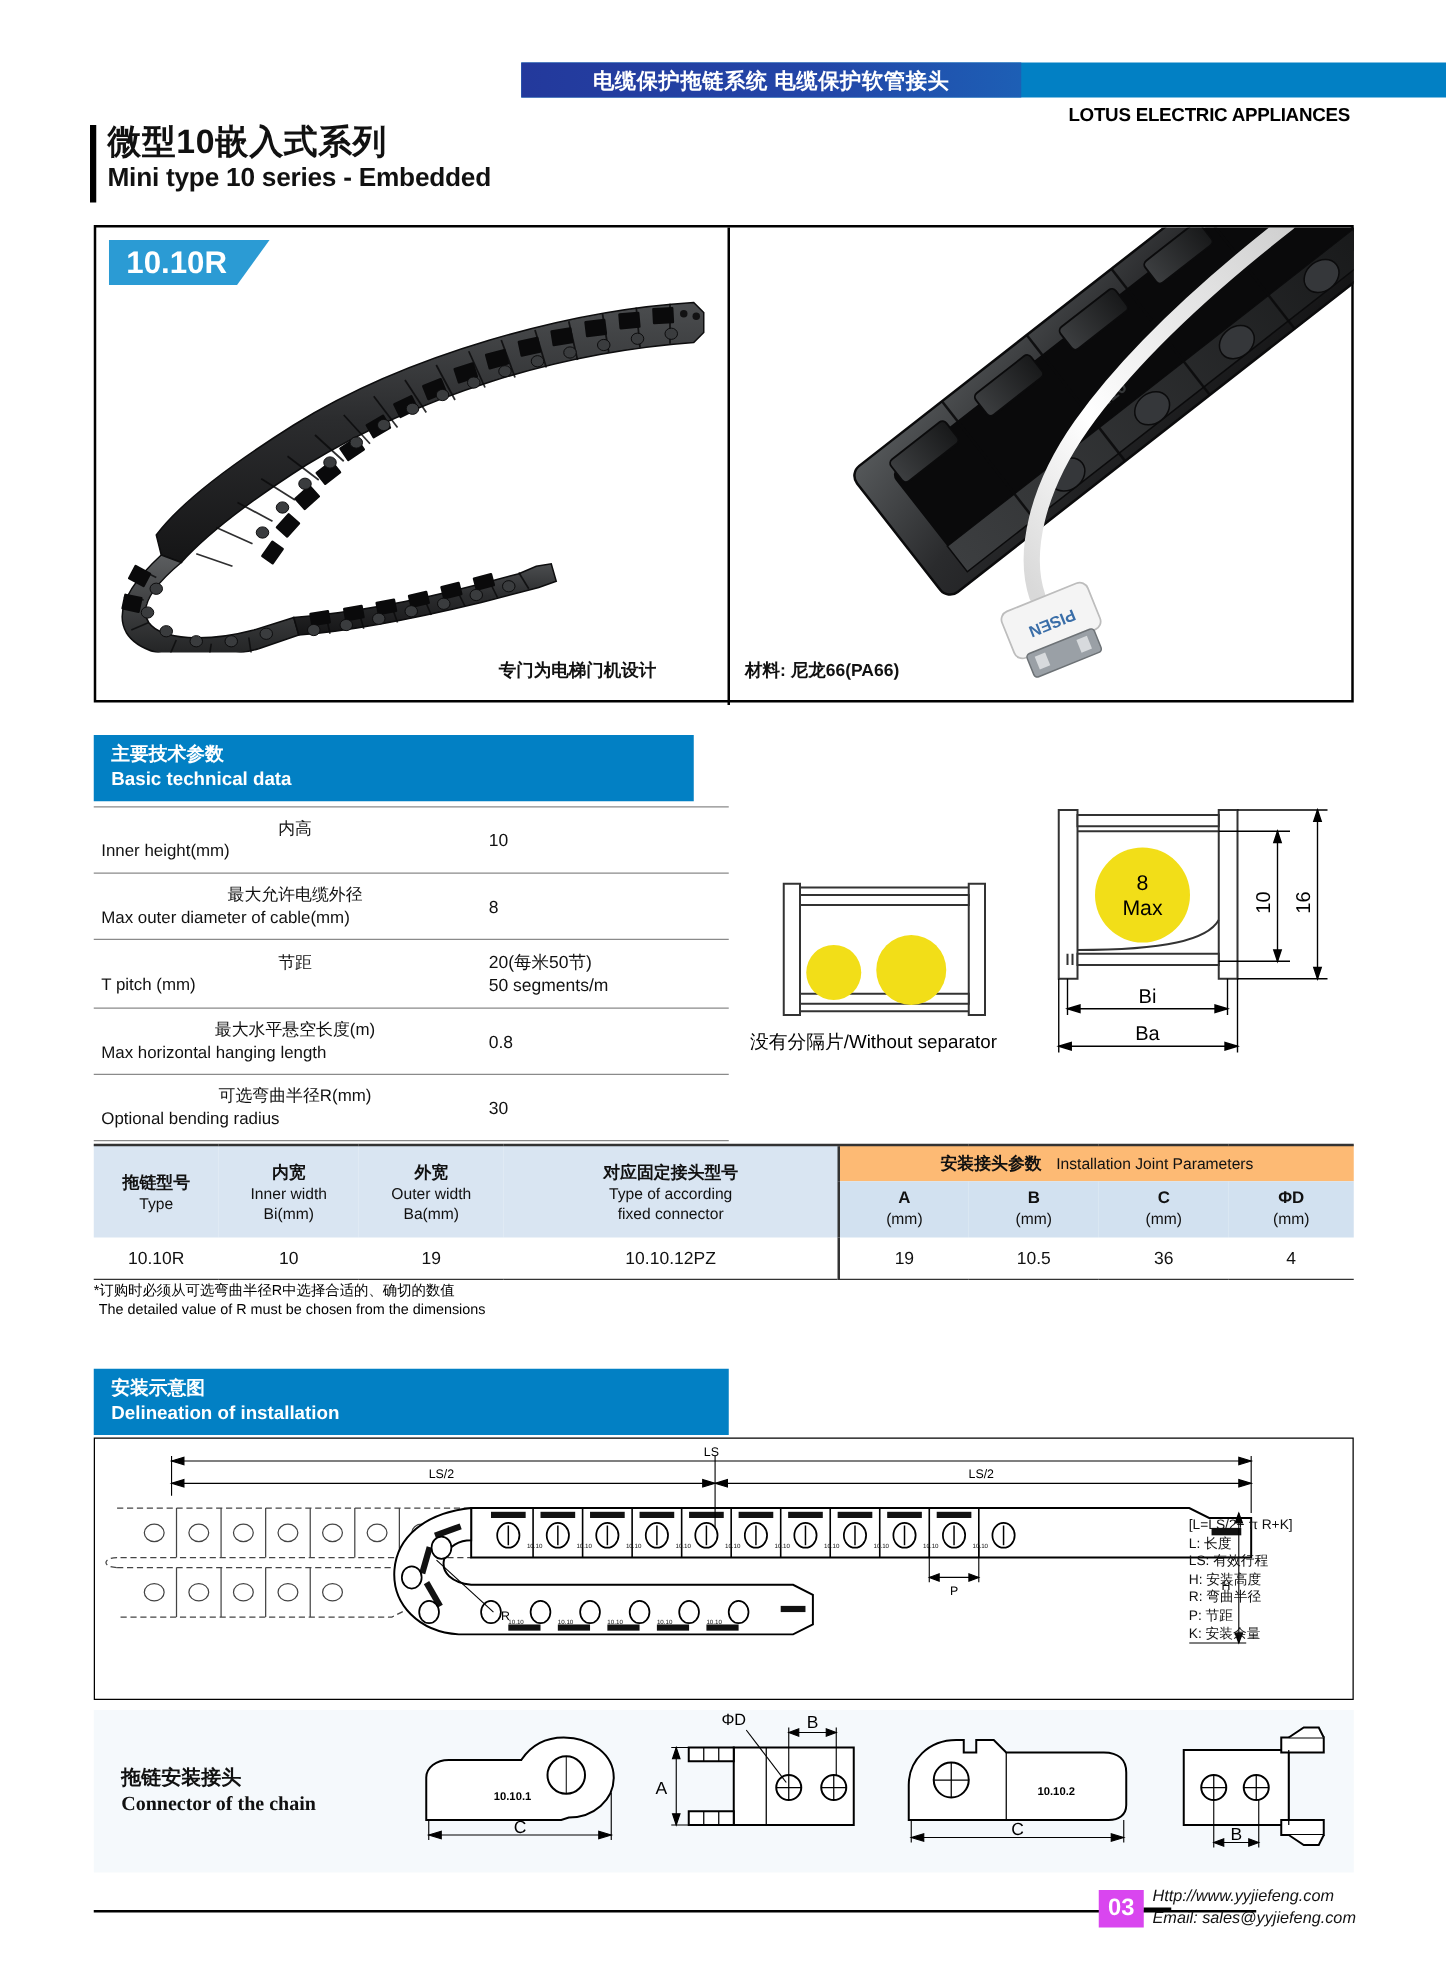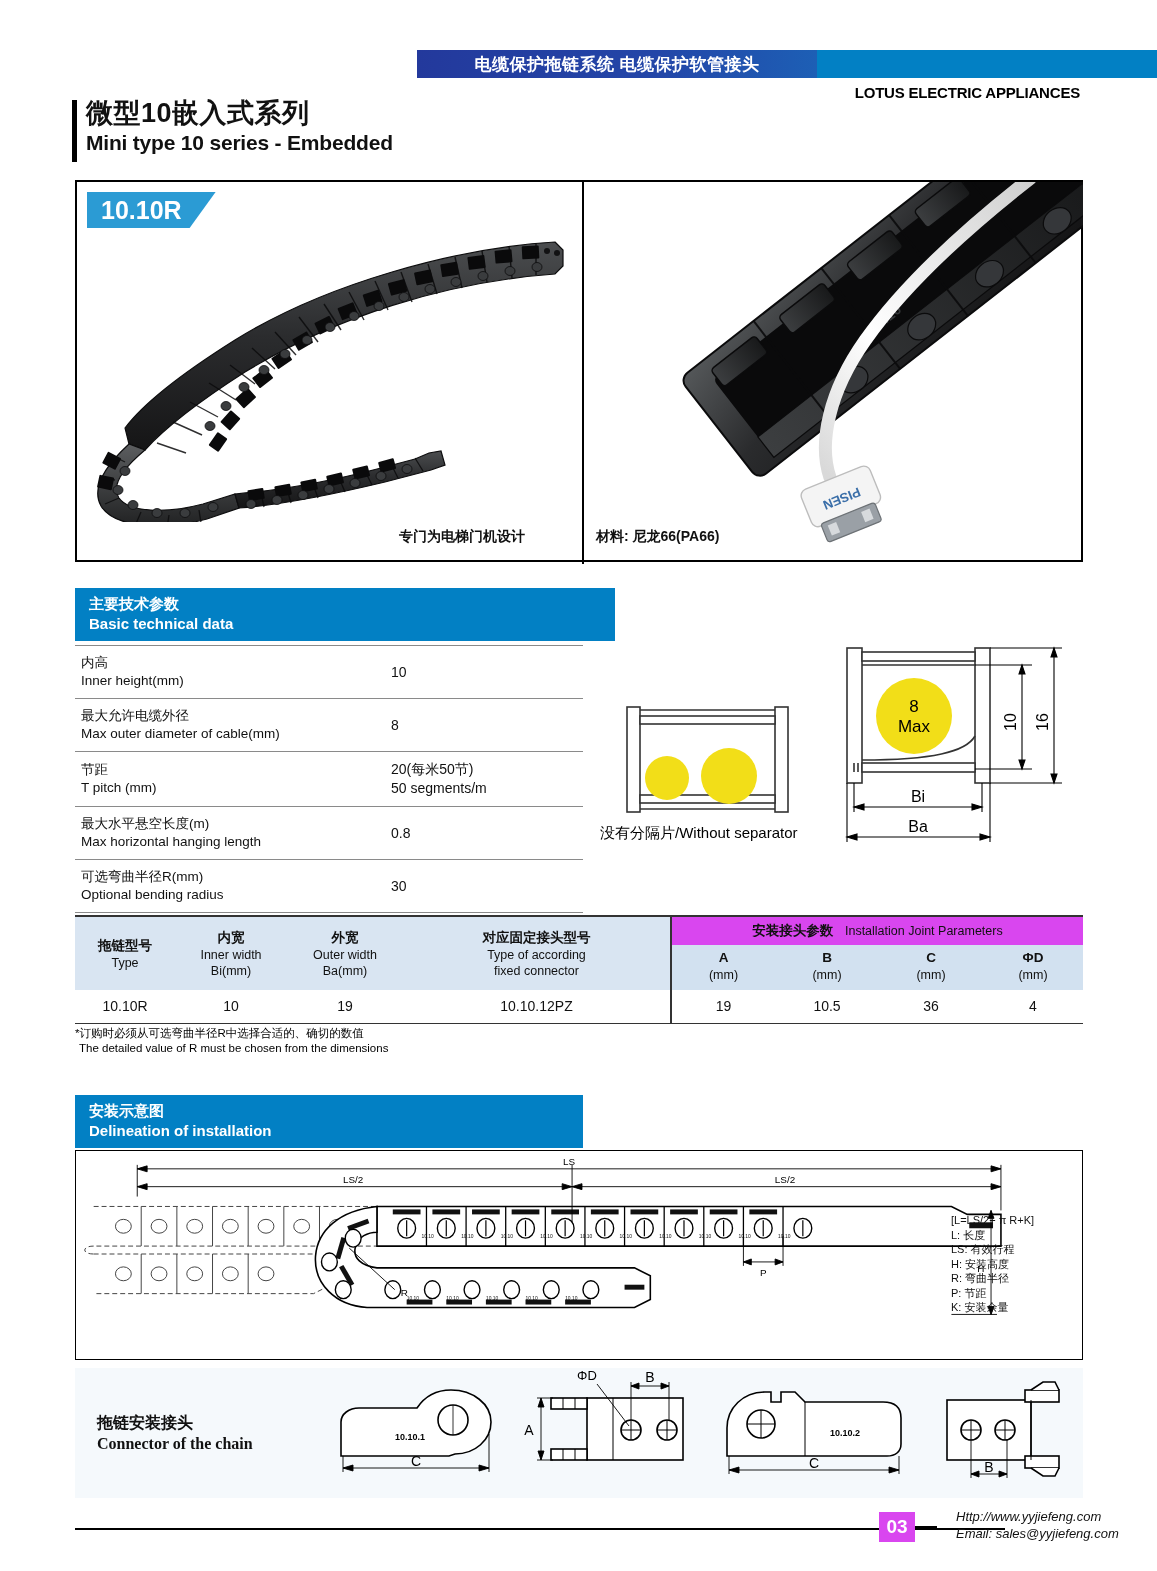--- a/index.html
+++ b/index.html
@@ -58,38 +58,38 @@
     position:absolute; background:#0280c4; color:#fff; padding:6px 0 7px 14px;
   }
   .sec-head .cn { font-size:15px; font-weight:bold; line-height:20px; }
   .sec-head .en { font-size:15px; font-weight:bold; line-height:20px; }
 
   
   .btd { position:absolute; left:75px; top:645px; width:508px; }
   .btd-row { display:flex; align-items:center; border-bottom:1px solid #8a8a8a; padding:8px 0 8px 6px; min-height:52px; }
   .btd-row:first-child { border-top:1px solid #8a8a8a; }
   .btd-label { width:310px; }
-  .btd-label .cn { font-size:13.5px; line-height:18px; }
+  .btd-label .cn { font-size:13.5px; line-height:18px;text-align:center; }
   .btd-label .en { font-size:13.5px; line-height:18px; }
   .btd-val { font-size:14px; line-height:19px; }
 
   
   .xsec { position:absolute; left:592px; top:632px; width:500px; height:230px; }
   .xsec svg { width:100%; height:100%; display:block; }
 
   
   .ptable { position:absolute; left:75px; top:915px; width:1008px; border-collapse:collapse; font-size:13px; }
   .ptable td, .ptable th { border:0; padding:0; text-align:center; }
   .ptable .hdr-cn { font-weight:bold; font-size:13.5px; line-height:18px; }
   .ptable .hdr-en { font-weight:normal; font-size:12.5px; line-height:16px; }
   .tl-top { border-top:2px solid #333 !important; }
   .tl-bot { border-bottom:1px solid #333 !important; }
   .sep-v { border-left:2px solid #333 !important; }
   .bg-light { background:#d9e5f2; }
-  .bg-gray { background:#d946ef;margin-left:23px; }
+  .bg-gray { background:#fdba74;margin-left:23px; }
   .bg-blue { background:#d2e1f0; }
 
   
   .footnote { position:absolute; left:75px; top:1026px; font-size:11.5px; line-height:15px; color:#000; }
 
   
   .inst-box { position:absolute; left:75px; top:1150px; width:1008px; height:210px; border:1px solid #000; background:#fff; }
   .inst-box svg { width:100%; height:100%; display:block; }
   .legend { position:absolute; left:875px; top:62px; font-size:11px; line-height:14.5px; }
 
@@ -101,21 +101,21 @@
   .conn-svg { position:absolute; left:250px; top:0; width:760px; height:130px; }
   .conn-svg svg { width:100%; height:100%; display:block; }
 
   
   .footer-rule { position:absolute; left:75px; top:1528px; width:930px; height:2px; background:#000; }
   .pagenum {
     position:absolute; left:879px; top:1512px; width:36px; height:30px; background:#d946ef;
     color:#fff; font-weight:bold; font-size:19px; display:flex; align-items:center; justify-content:center;
   }
   .pn-tick { position:absolute; left:915px; top:1526px; width:22px; height:2px; background:#000; }
-  .footer-contact { position:absolute; left:922px; top:1508px; font-style:italic; font-size:13px; line-height:17px;margin-left:34px; }
+  .footer-contact { position:absolute; left:922px; top:1508px; font-style:italic; font-size:13px; line-height:17px; }
 
   .nb { white-space:nowrap; }
 </style>
 </head>
 <body>
 
 <div class="topbar"></div>
 <div class="topbar-dark">电缆保护拖链系统  电缆保护软管接头</div>
 <div class="brand">LOTUS ELECTRIC APPLIANCES</div>
 
@@ -342,21 +342,21 @@
         <rect x="590" y="96" width="90" height="120" rx="8" fill="url(#cg1)" stroke="#0b0b0c" stroke-width="2"></rect>
         <ellipse cx="640" cy="198" rx="15" ry="12" fill="#35373a" stroke="#0b0b0c" stroke-width="1.2"></ellipse>
       </g>
     </svg>
   </div>
 
   <div class="cap cap-left">专门为电梯门机设计</div>
   <div class="cap cap-right">材料: 尼龙66(PA66)</div>
 </div>
 
-<div class="sec-head" style="left:75px; top:588px; width:540px;">
+<div class="sec-head" style="left:75px; top:588px; width:480px;">
   <div class="cn">主要技术参数</div>
   <div class="en">Basic technical data</div>
 </div>
 
 <div class="btd">
   <div class="btd-row">
     <div class="btd-label">
       <div class="cn">内高</div>
       <div class="en">Inner height(mm)</div>
     </div>

